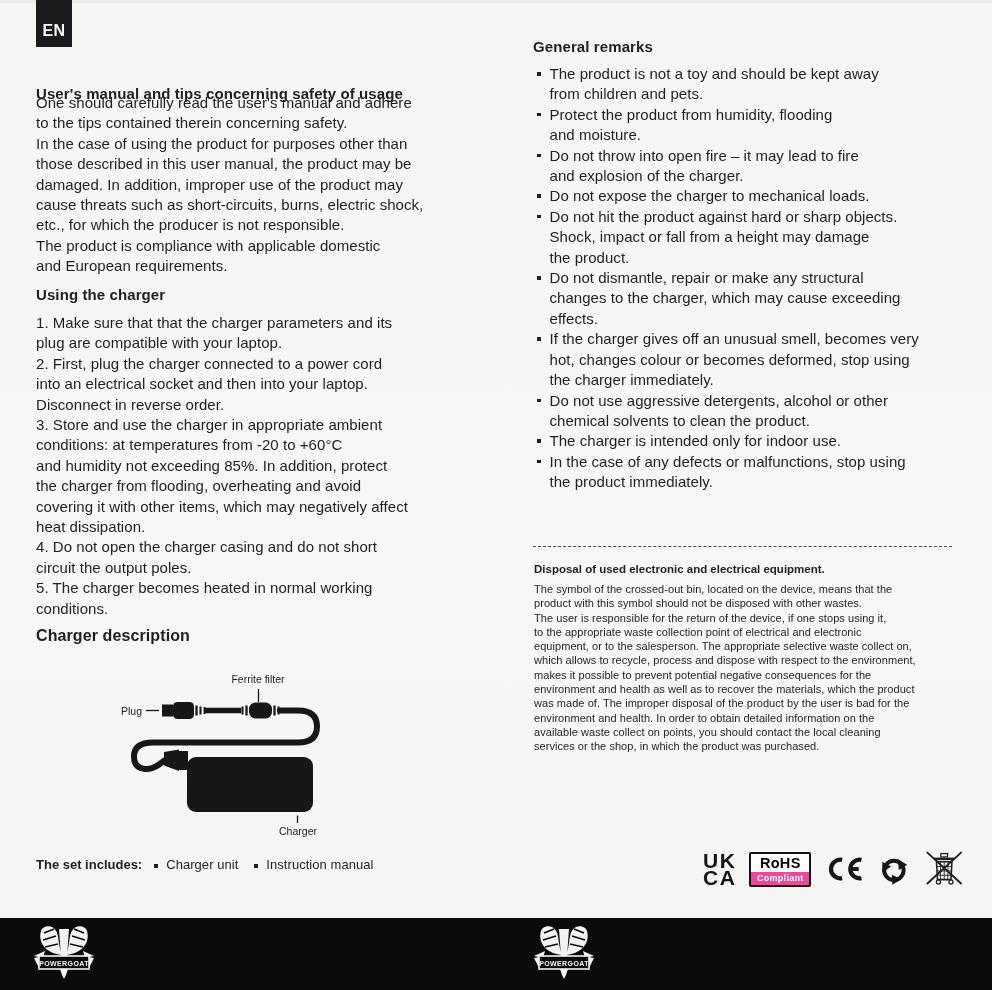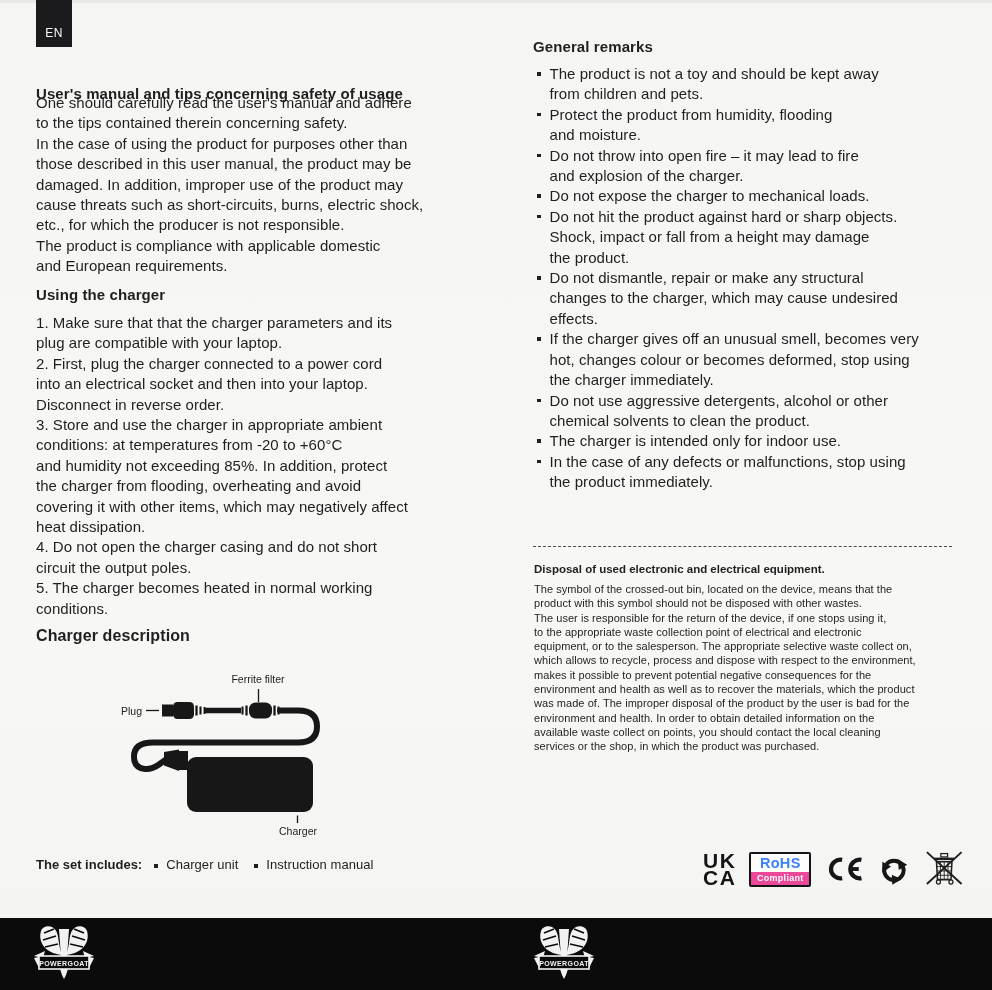--- a/index.html
+++ b/index.html
@@ -7,21 +7,21 @@
     position:relative;width:992px;height:990px;overflow:hidden;
     background:linear-gradient(180deg,#f5f5f3 0%,#f7f7f5 60%,#f4f4f2 100%);
     font-family:"Liberation Sans", sans-serif;color:#1f1f1f;
   }
   .canvas::before{content:"";position:absolute;top:0;left:0;right:0;height:3px;background:#e9e9e7;}
   .abs{position:absolute;}
   
   .en-badge{
     left:36px;top:0;width:36px;height:47px;background:#1b1b1e;color:#fafafa;
     display:flex;align-items:flex-end;justify-content:center;padding-bottom:7px;box-sizing:border-box;
-    font-size:12px;font-weight:normal;letter-spacing:.5px;
+    font-size:16px;font-weight:bold;letter-spacing:.5px;
   }
   
   .h{font-weight:bold;font-size:15px;line-height:18px;letter-spacing:.1px;}
   .h3{font-size:16px;}
   .body-txt{font-size:15px;line-height:20.4px;white-space:pre-line;letter-spacing:.05px;}
   .small-h{font-weight:bold;font-size:11.5px;line-height:14px;}
   .small-txt{font-size:11px;line-height:14.3px;white-space:pre-line;letter-spacing:.05px;}
   
   .bullets{display:flex;flex-direction:column;}
   .b-row{display:flex;align-items:flex-start;}
@@ -33,21 +33,21 @@
   .set-line{display:flex;align-items:center;font-size:13px;}
   .set-label{font-weight:bold;margin-right:12px;}
   .sq{width:4px;height:4px;background:#1f1f1f;margin:2px 8px 0 0;}
   .set-item{margin-right:16px;letter-spacing:.05px;}
   
   .certs{left:703px;top:845px;width:262px;height:48px;display:flex;align-items:center;gap:13px;}
   .ukca{font-weight:bold;font-size:21px;line-height:17.5px;letter-spacing:1.5px;color:#141414;}
   .rohs{width:60px;height:31px;border:2.2px solid #141414;border-radius:2px;background:#fdfdfd;
         display:flex;flex-direction:column;overflow:hidden;}
   .rohs-top{flex:1;display:flex;align-items:center;justify-content:center;
-        font-weight:bold;font-size:14.5px;letter-spacing:.3px;color:#3b82f6;}
+        font-weight:bold;font-size:14.5px;letter-spacing:.3px;color:#000000;}
   .rohs-bottom{height:12.5px;background:#ec4899;color:#fdfdfd;display:flex;align-items:center;justify-content:center;
         font-size:9px;font-weight:bold;letter-spacing:.3px;}
   
   .footer-bar{left:0;top:918px;width:992px;height:72px;background:#0b0b0c;}
   .goat{position:absolute;top:5px;}
   
   .diagram{left:36px;top:668px;}
   svg text{font-family:"Liberation Sans",sans-serif;}
 </style>
 </head>
@@ -158,21 +158,21 @@
       </div>
     <div class="b-row">
         <span class="b-marker"></span>
         <div class="b-text">Do not hit the product against hard or sharp objects.
 Shock, impact or fall from a height may damage
 the product.</div>
       </div>
     <div class="b-row">
         <span class="b-marker"></span>
         <div class="b-text">Do not dismantle, repair or make any structural
-changes to the charger, which may cause undesired
+changes to the charger, which may cause exceeding
 effects.</div>
       </div>
     <div class="b-row">
         <span class="b-marker"></span>
         <div class="b-text">If the charger gives off an unusual smell, becomes very
 hot, changes colour or becomes deformed, stop using
 the charger immediately.</div>
       </div>
     <div class="b-row">
         <span class="b-marker"></span>

